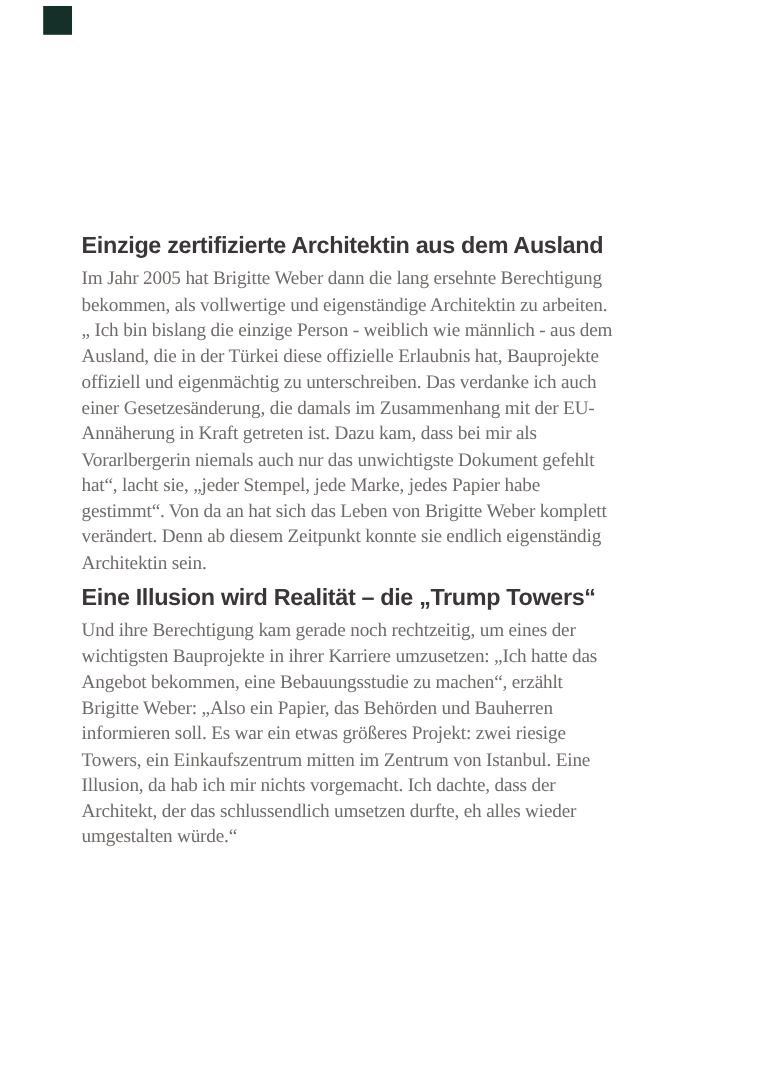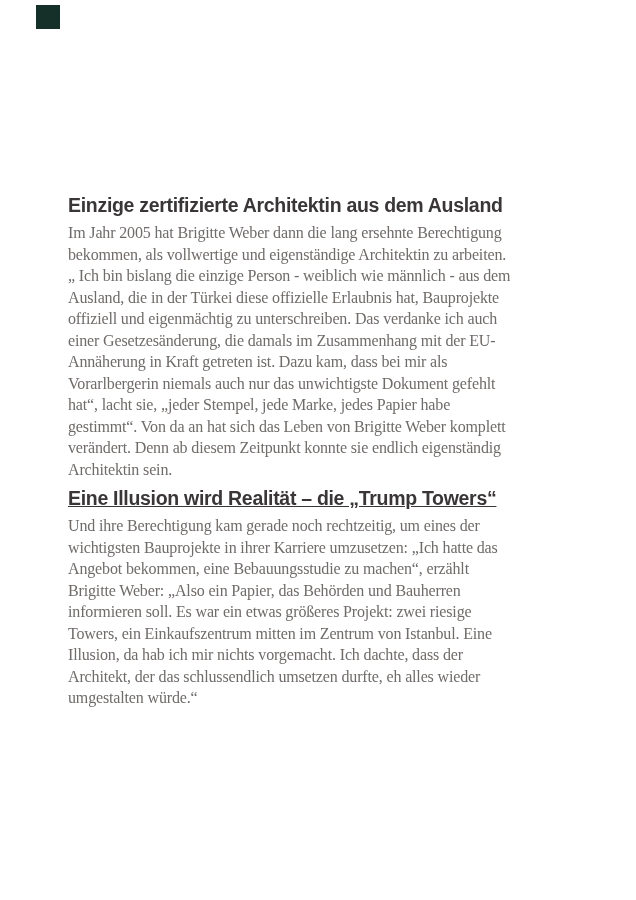--- a/index.html
+++ b/index.html
@@ -39,21 +39,20 @@
   .section-heading {
     margin: 0 0 5px 0;
     font-size: 19.5px;
     font-weight: bold;
     line-height: 24px;
     letter-spacing: -0.3px;
     color: var(--heading-color);
   }
   .section-heading.second {
     margin-top: 6px;
-    text-decoration: underline;
   }
   .body-text {
     margin: 0;
     font-size: 16px;
     line-height: 21.5px;
     letter-spacing: -0.15px;
     color: var(--body-color);
     white-space: pre-line;
     font-family: Liberation Serif, serif;
   }

